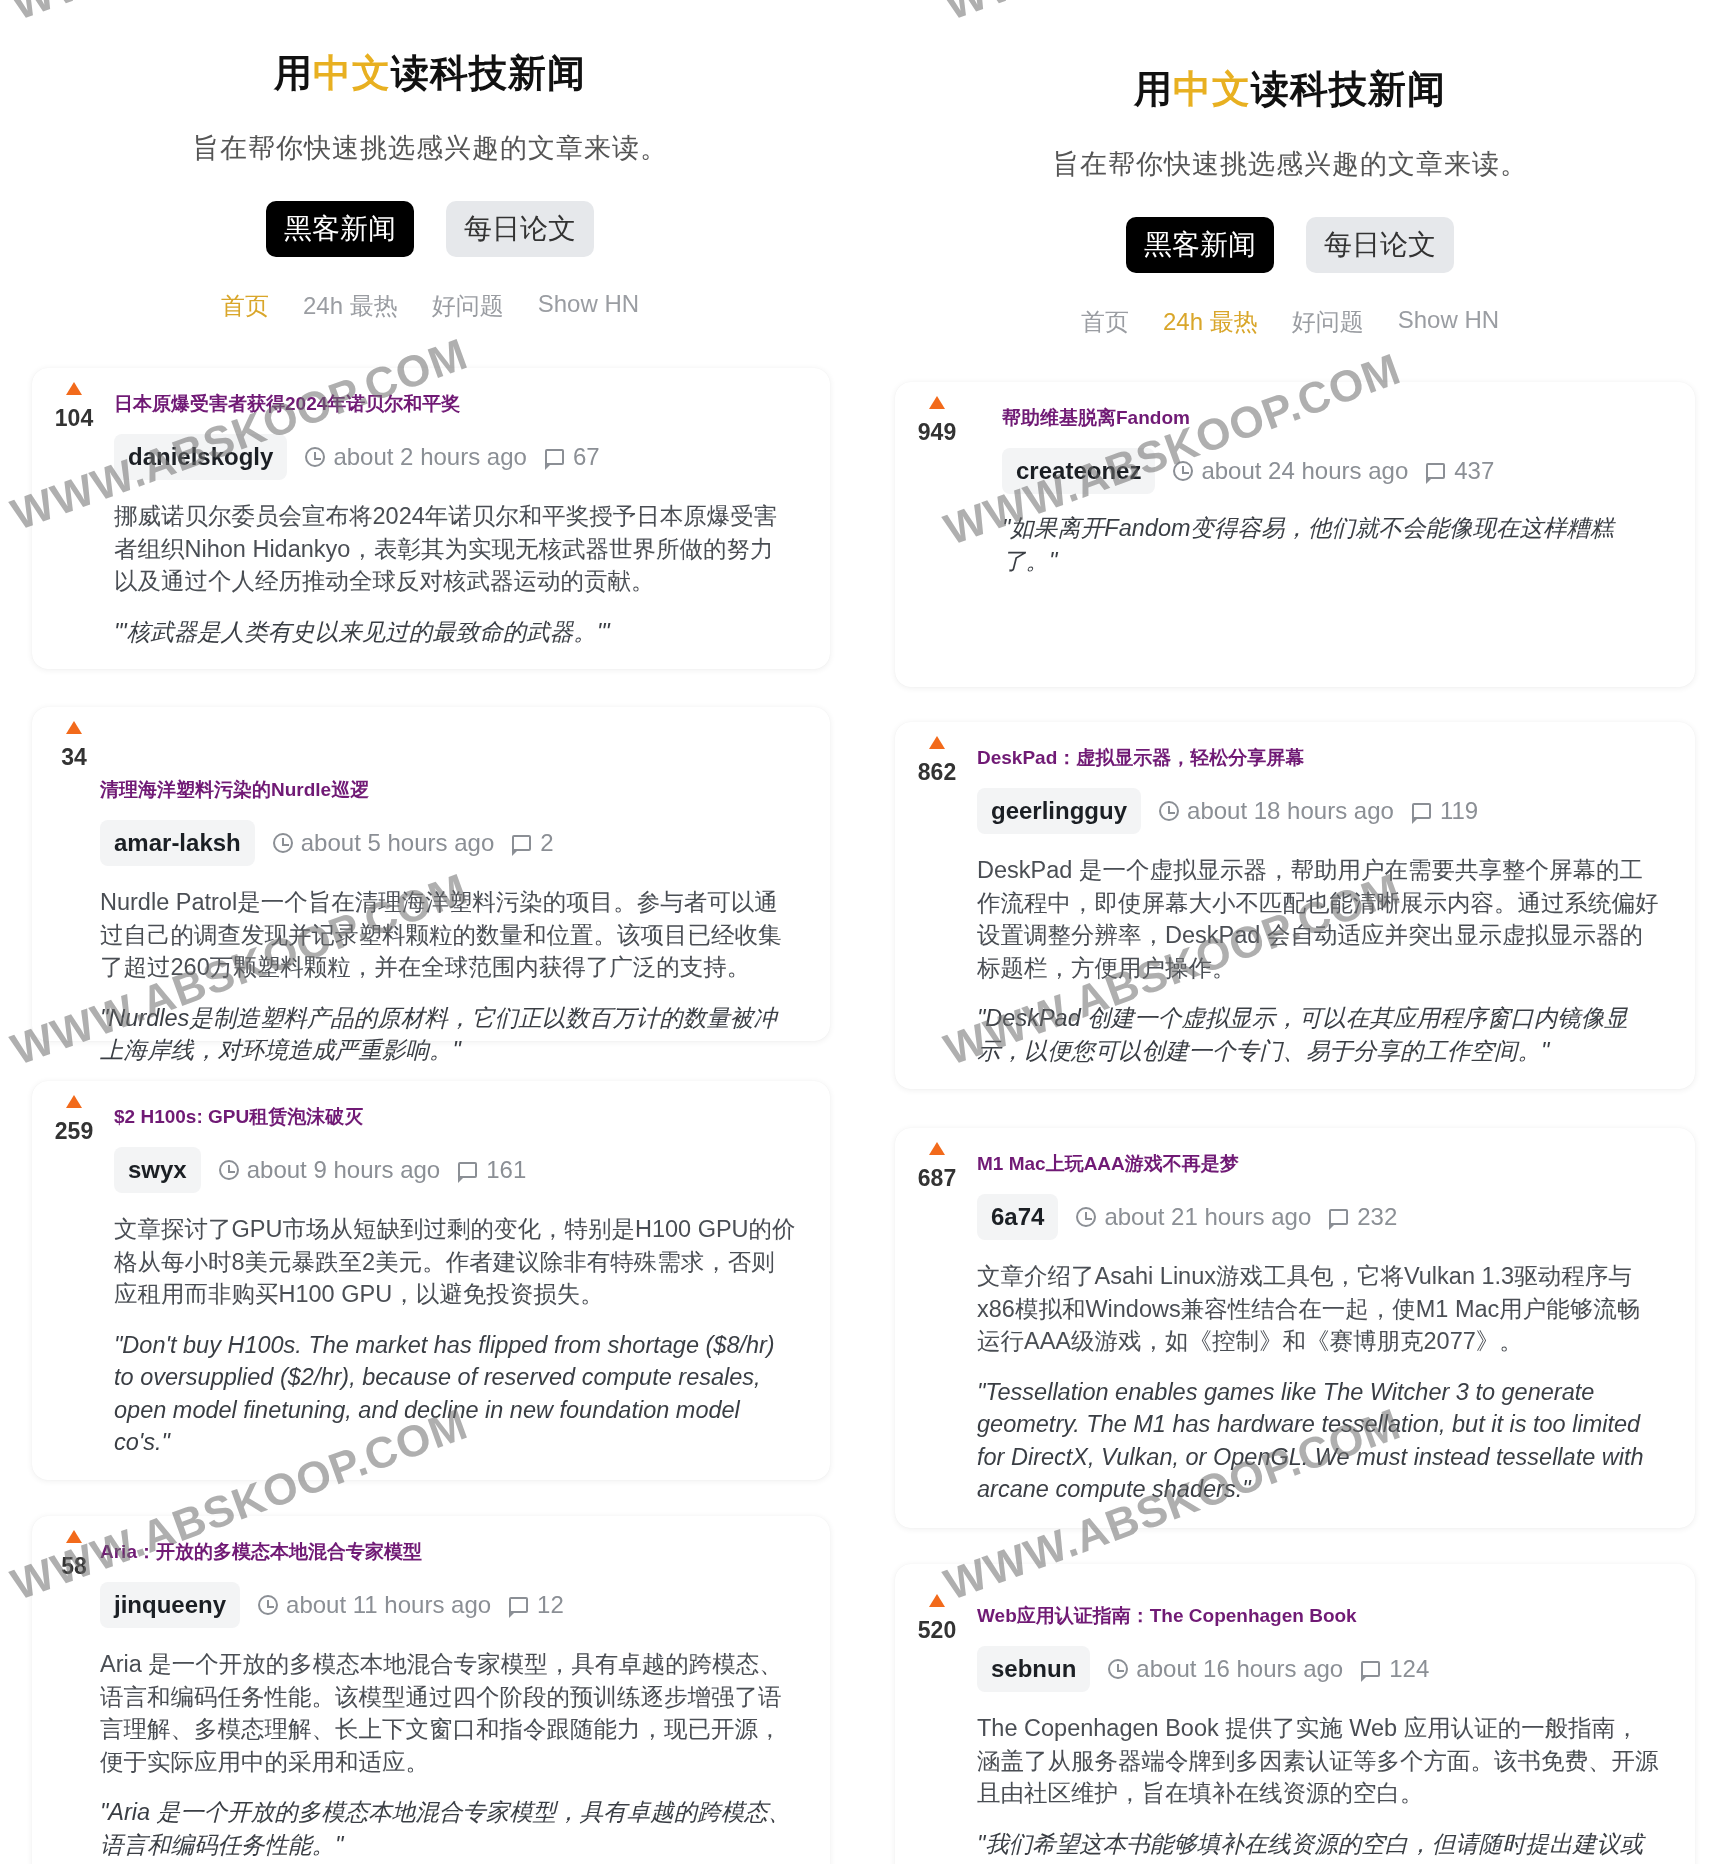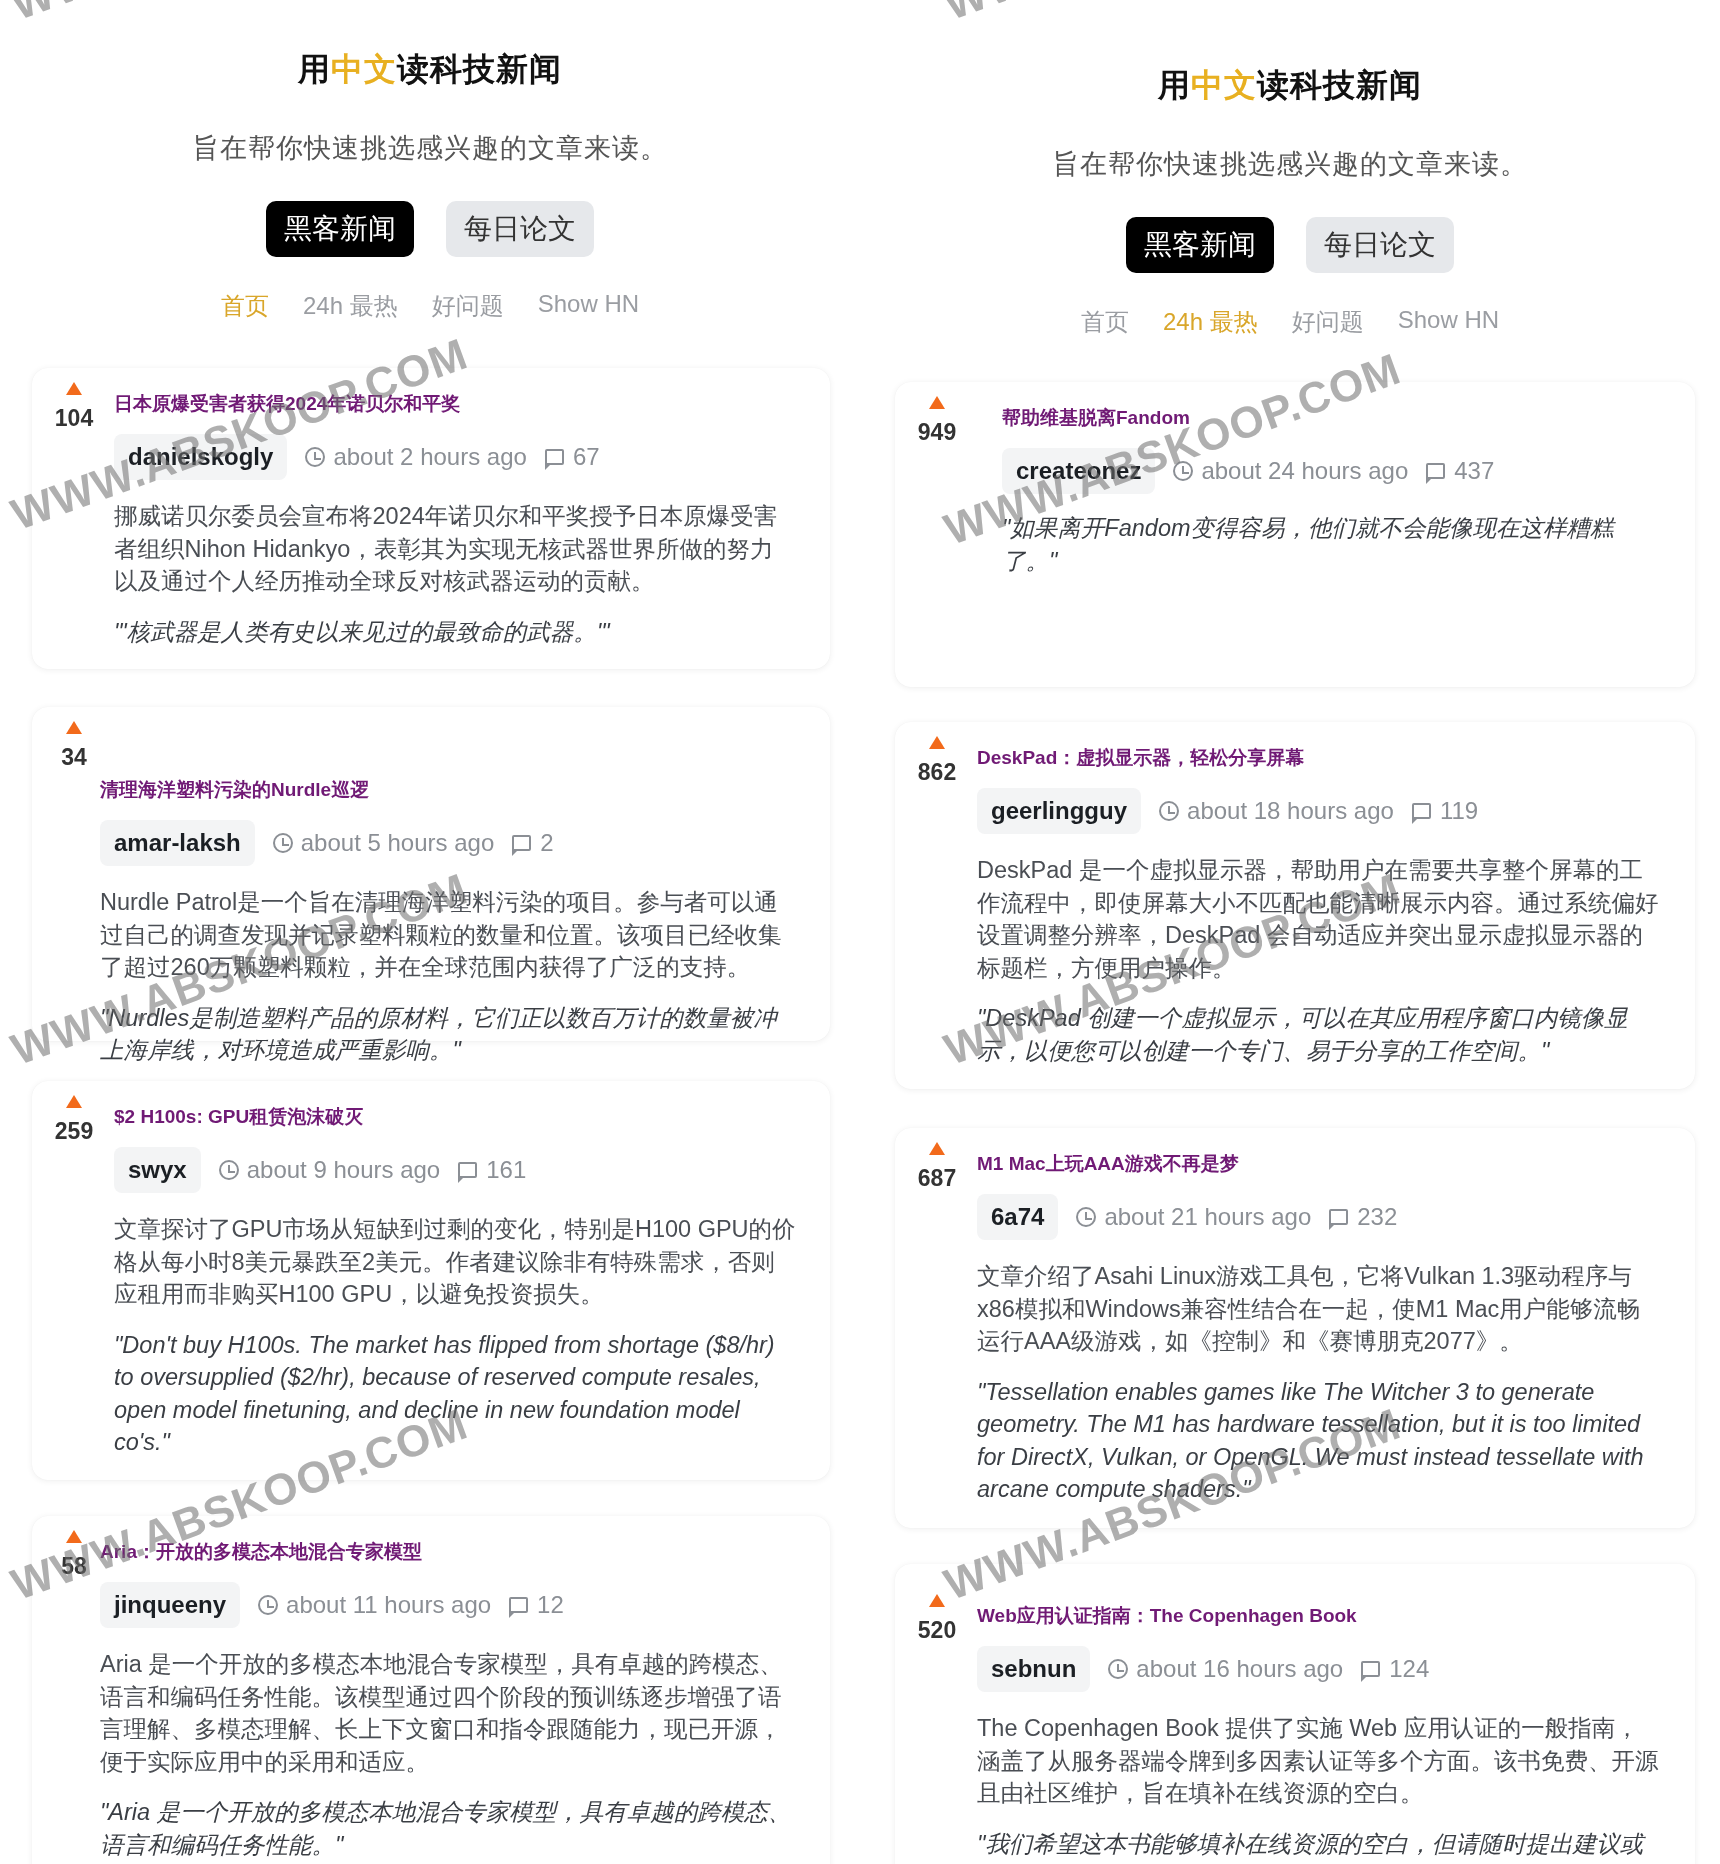--- a/index.html
+++ b/index.html
@@ -1,21 +1,21 @@
 <!DOCTYPE html>
 <html><head>
 <meta charset="utf-8">
 <style>
   html, body { margin:0; padding:0; background:#ffffff; }
   body { width:1720px; height:1864px; position:relative; overflow:hidden;
          font-family:"Liberation Sans","DejaVu Sans",sans-serif; color:#1f2328; }
   .panel { position:absolute; top:0; width:860px; height:1864px; }
   .panel.left { left:0; }
   .panel.right { left:860px; }
-  .hero-title { position:absolute; left:0; width:860px; text-align:center; font-size:32px; font-weight:700; letter-spacing:1px; color:#111; }
+  .hero-title { position:absolute; left:0; width:860px; text-align:center; font-size:38px; font-weight:700; letter-spacing:1px; color:#111; }
   .hero-title .accent { color:#e8b021; }
   .hero-sub { position:absolute; left:0; width:860px; text-align:center; font-size:27px; color:#555; letter-spacing:1px; }
   .switch { position:absolute; left:0; width:860px; display:flex; justify-content:center; gap:32px; }
   .switch .btn { height:56px; padding:0 18px; border-radius:10px; font-size:28px; display:flex; align-items:center; justify-content:center; min-width:108px; }
   .switch .btn.active { background:#000; color:#fff; }
   .switch .btn.inactive { background:#e6e8eb; color:#333; }
   .tabs { position:absolute; left:0; width:860px; display:flex; justify-content:center; gap:34px; font-size:24px; color:#9a9da2; }
   .tabs .tab.active { color:#d9a62a; }
   .card { position:absolute; background:#fff; border-radius:16px; box-shadow:0 1px 6px rgba(0,0,0,0.07), 0 0 1px rgba(0,0,0,0.05); }
   .card .vote { position:absolute; left:20px; top:14px; width:44px; text-align:center; }

